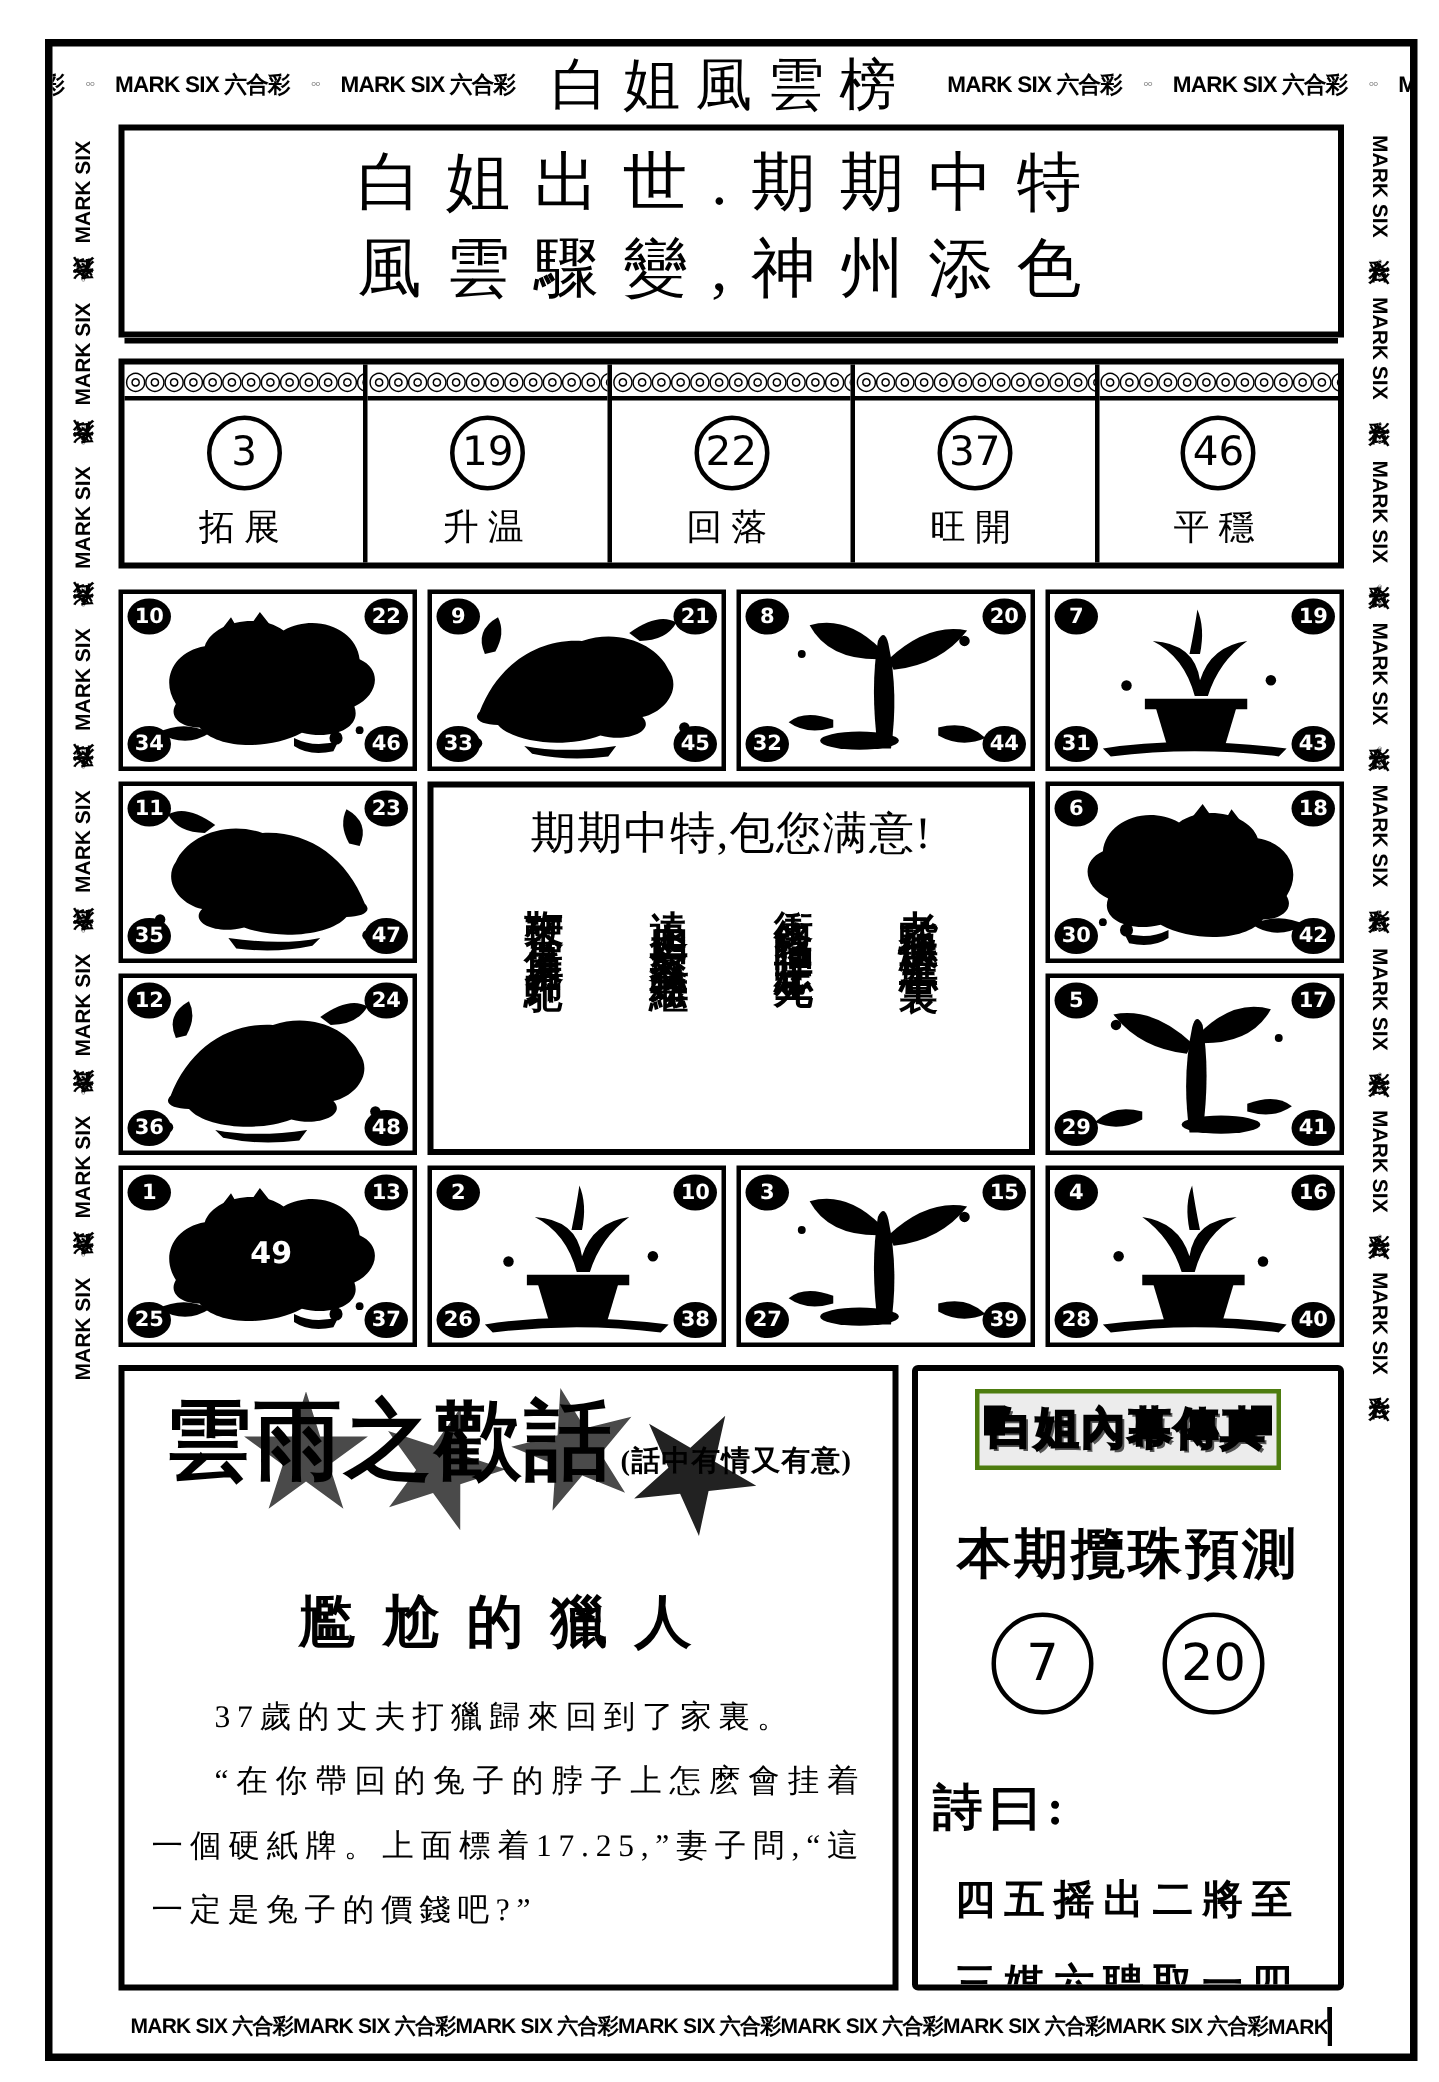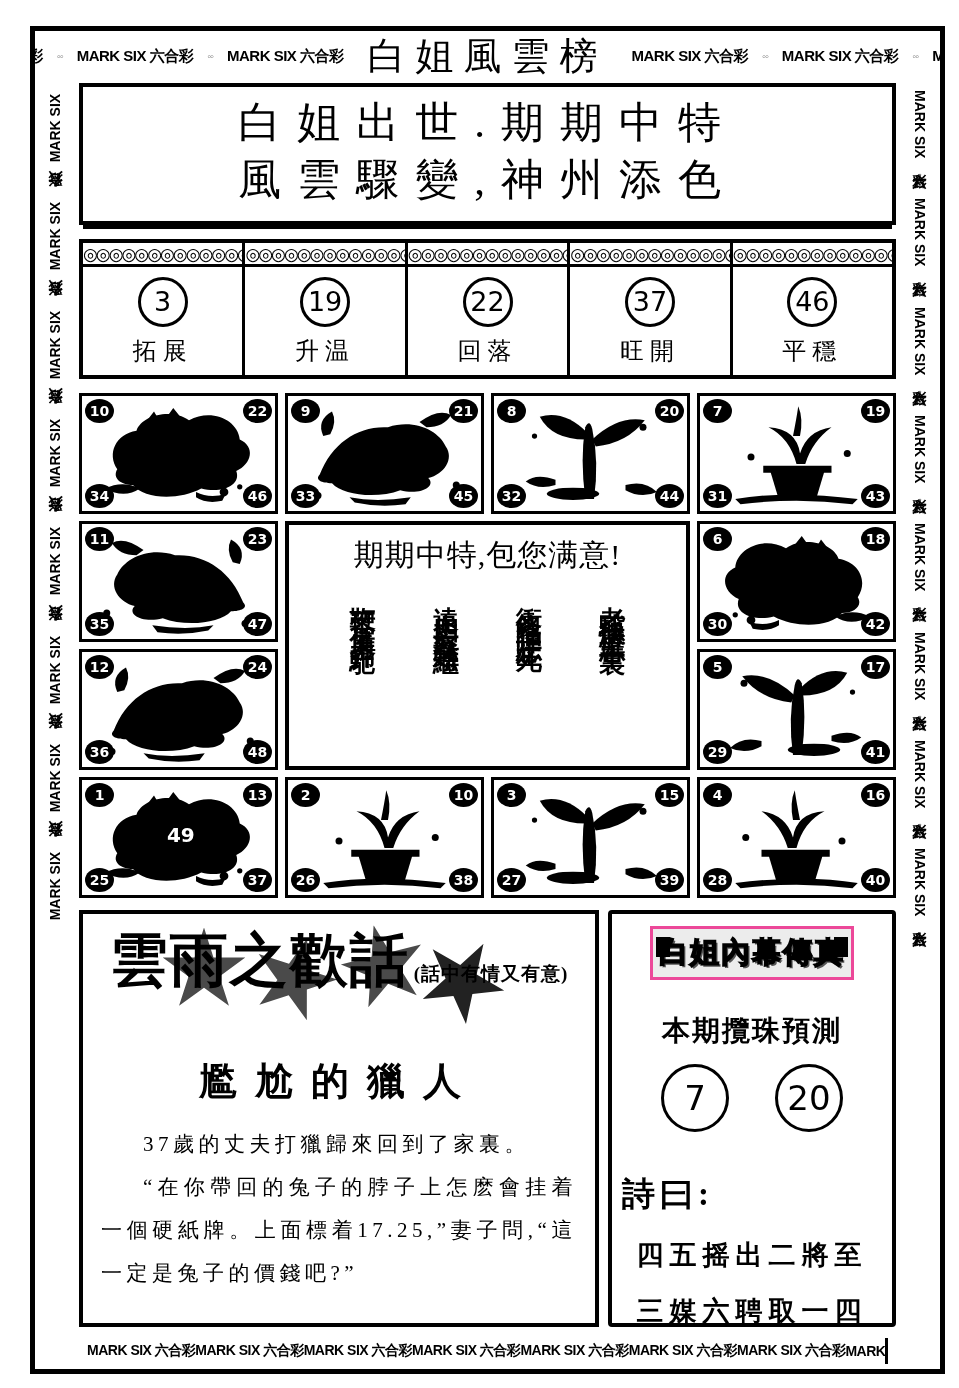--- a/index.html
+++ b/index.html
@@ -60,25 +60,25 @@
   .story-head { position:relative; text-align:center; height:108px; }
   .burst { position:absolute; width:86px; height:86px; background:#4a4a4a; clip-path:polygon(50% 0%,61% 35%,98% 35%,68% 57%,79% 91%,50% 70%,21% 91%,32% 57%,2% 35%,39% 35%); z-index:1; }
   .b1{ left:60px; top:6px; } .b2{ left:150px; top:14px; transform:rotate(18deg); }
   .b3{ left:240px; top:2px; transform:rotate(-14deg); } .b4{ left:318px; top:16px; transform:rotate(30deg); background:#222; }
   .story-title { position:relative; z-index:2; font-size:58px; font-weight:700; letter-spacing:2px; display:inline-block; }
   .story-note { position:relative; z-index:2; font-size:19px; font-weight:bold; letter-spacing:1px; }
   .story-sub { text-align:center; font-size:38px; letter-spacing:18px; margin:26px 0 16px; font-weight:600; white-space:nowrap; }
   .story-text p { font-size:21px; letter-spacing:4.5px; line-height:2.05; margin:0; text-indent:2em; text-align:justify; }
   
   .fax-box { flex:1; border:4px solid #000; border-radius:4px; padding:10px 10px; display:flex; flex-direction:column; align-items:center; overflow:hidden; }
-  .fax-header { position:relative; border:3px solid #ec4899; background:#ececec; padding:4px 6px; margin-top:2px; }
+  .fax-header { position:relative; border:3px solid #4d7c0f; background:#ececec; padding:4px 6px; margin-top:2px; }
   .fax-header::before, .fax-header::after { content:""; position:absolute; top:8px; width:14px; height:20px; background:#000; }
   .fax-header::before { left:3px; } .fax-header::after { right:3px; }
   .fax-header .txt { font-size:29px; font-weight:900; letter-spacing:2px; color:#fff; -webkit-text-stroke:1.6px #000; text-shadow:2px 2px 0 #555; white-space:nowrap; }
-  .predict-label { font-size:28px; font-weight:bold; margin-top:32px; letter-spacing:2px; white-space:nowrap; }
+  .predict-label { font-size:36px; font-weight:bold; margin-top:32px; letter-spacing:2px; white-space:nowrap; }
   .predict-nums { display:flex; gap:46px; margin-top:14px; }
   .circle-lg { width:68px; height:68px; border:3px solid #000; border-radius:50%; display:flex; align-items:center; justify-content:center; font-family:"DejaVu Sans", sans-serif; font-size:34px; }
   .poem-label { align-self:flex-start; font-size:33px; font-weight:900; margin-top:40px; letter-spacing:5px; }
   .poem-line { font-size:27px; font-weight:bold; letter-spacing:6px; margin-top:20px; white-space:nowrap; }
   
   .footer-row { height:36px; display:flex; align-items:center; justify-content:space-between; padding:0 10px; overflow:hidden; white-space:nowrap; }
   .footer-row .brand { font-size:14px; }
   .smudge { width:128px; height:26px; background:#000; background-image:repeating-linear-gradient(90deg, #000 0 7px, #fff 7px 8px); border-top:10px solid #000; }
   .hidden-defs { position:absolute; width:0; height:0; overflow:hidden; }
 </style>

